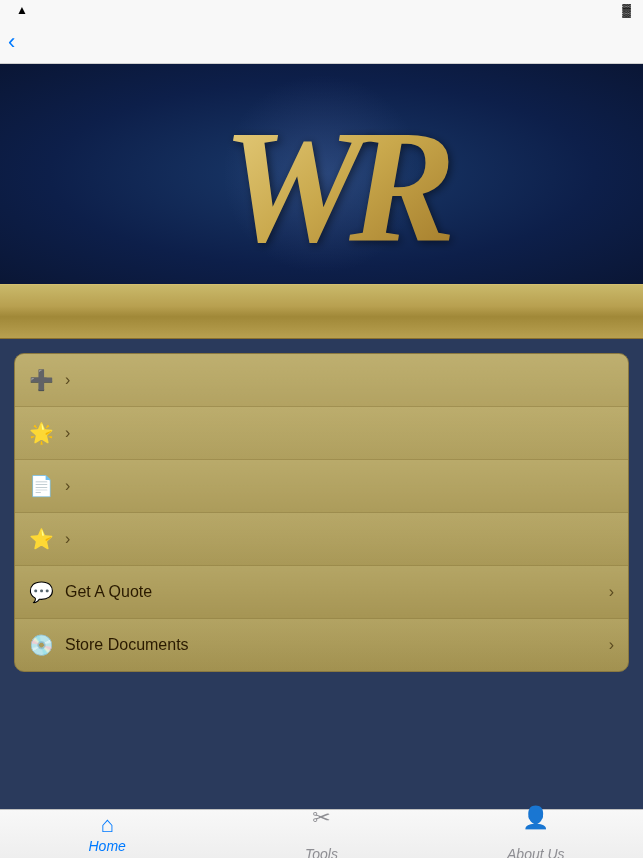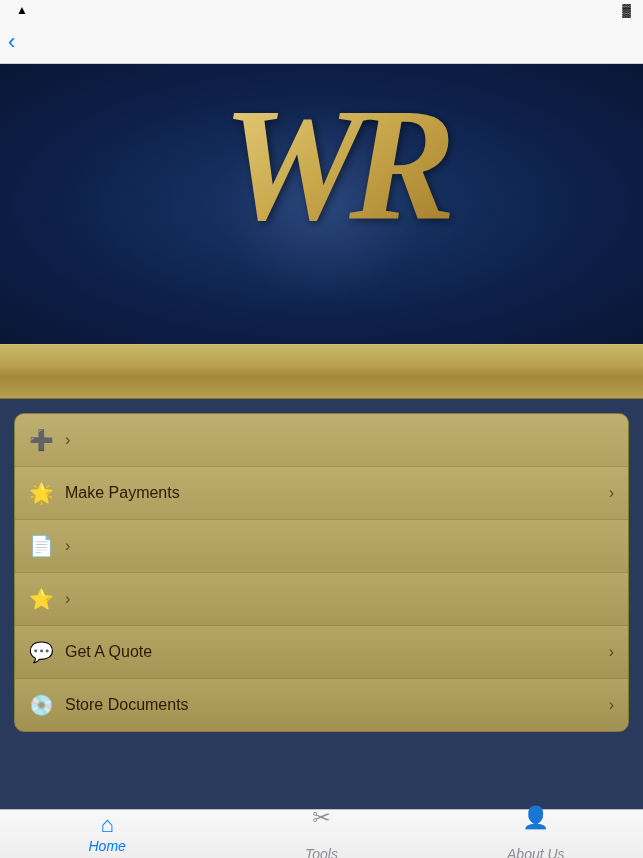--- a/index.html
+++ b/index.html
@@ -54,24 +54,24 @@
     }
     .nav-title {
       font-size: 17px;
       font-weight: 600;
       color: #000;
     }
 
     
     .hero-banner {
       width: 100%;
-      height: 280px;
+      height: 220px;
       background: radial-gradient(ellipse at center, #1a3a6b 0%, #0d1f4a 60%, #0a1635 100%);
       display: flex;
-      align-items: flex-start;
+      align-items: flex-end;
       justify-content: center;
       position: relative;
       overflow: hidden;
     }
     .hero-banner::before {
       content: '';
       position: absolute;
       width: 200px;
       height: 200px;
       border-radius: 50%;
@@ -236,21 +236,20 @@
 </div>
 
 <div class="content-wrapper">
   <div class="menu-list" id="menu-list">
       <div class="menu-item">
     <span class="menu-icon">➕</span>
     <span class="menu-chevron">›</span>
   </div>
       <div class="menu-item">
     <span class="menu-icon">🌟</span>
-    <span class="menu-label">Make Payments</span>
     <span class="menu-chevron">›</span>
   </div>
       <div class="menu-item">
     <span class="menu-icon">📄</span>
     <span class="menu-chevron">›</span>
   </div>
       <div class="menu-item">
     <span class="menu-icon">⭐</span>
     <span class="menu-chevron">›</span>
   </div>

